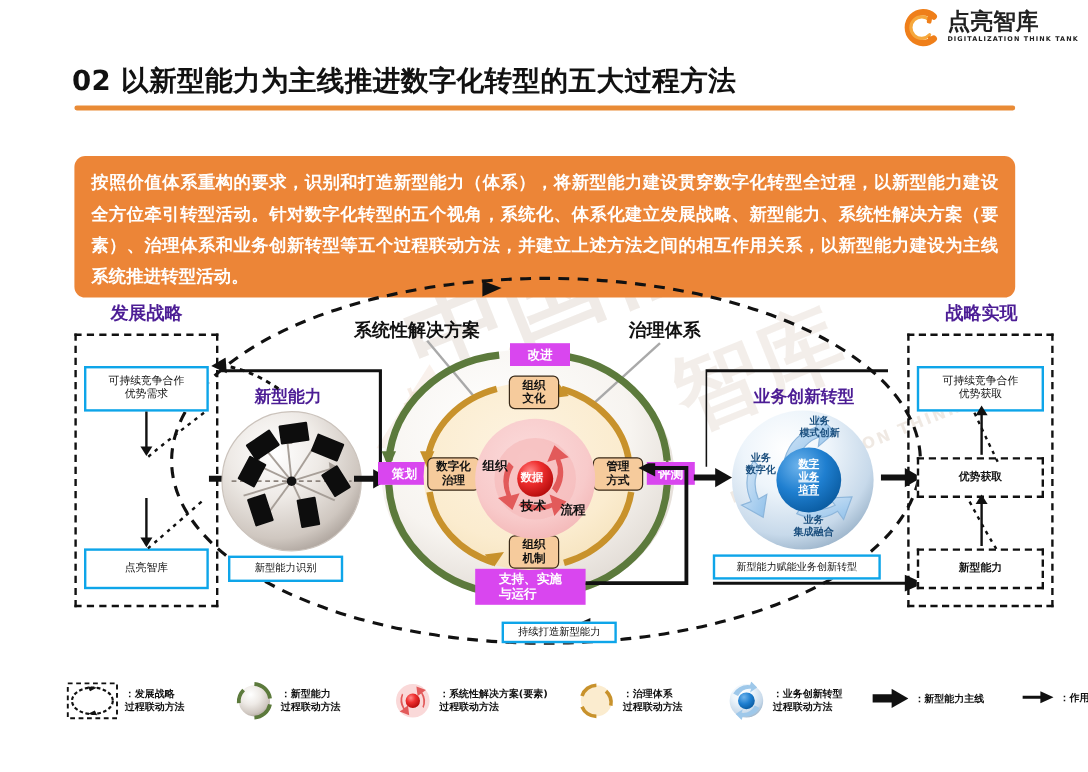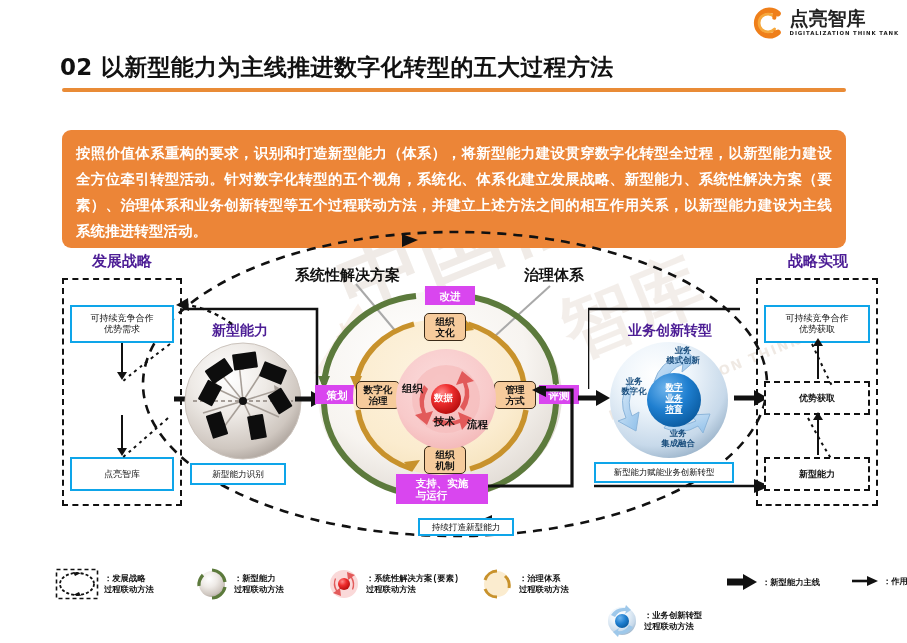--- a/index.html
+++ b/index.html
@@ -64,21 +64,21 @@
          color:#111;font-size:9.6px;font-weight:bold;display:flex;align-items:center;
          justify-content:center;text-align:center;line-height:11px;box-sizing:border-box;}
 
   .core-word{position:absolute;font-size:10.5px;font-weight:bold;color:#111;white-space:nowrap;}
   .blue-word{position:absolute;font-size:8.4px;font-weight:bold;color:#fff;text-align:center;
              line-height:10px;white-space:nowrap;}
 
   
   .legend{position:absolute;left:55px;top:560px;width:800px;height:55px;}
   .lg-item{position:absolute;display:flex;align-items:center;gap:5px;}
-  .lg-txt{font-size:8.3px;font-weight:bold;color:#111;line-height:11px;white-space:nowrap;font-family:Liberation Mono, monospace;}
+  .lg-txt{font-size:8.3px;font-weight:bold;color:#111;line-height:11px;white-space:nowrap;}
   .lg-icon{position:relative;flex:0 0 auto;}
 </style>
 </head>
 <body>
 
 <div class="page">
 
   <div class="wm wm1">中国信息</div>
   <div class="wm wm2">智库</div>
   <div class="wm wm3">点亮智库</div>
@@ -419,21 +419,21 @@
         <g fill="none" stroke="#c8922c" stroke-width="3">
           <path d="M17 3 A13 13 0 0 0 5 12"></path>
           <path d="M5 21 A13 13 0 0 0 17 29"></path>
           <path d="M29 20 A13 13 0 0 0 25 8"></path>
         </g>
       </svg>
       <div class="lg-txt" style="white-space:pre-line;">：治理体系
 过程联动方法</div>
     </div>
 
-    <div class="lg-item" style="left:550px;top:8px;margin-top:37px;">
+    <div class="lg-item" style="left:550px;top:8px;">
       <svg class="lg-icon" width="34" height="32">
         <circle cx="17" cy="16" r="14" fill="url(#bsph)"></circle>
         <g fill="#9ec8ea">
           <path d="M6 10 q 5 -8 14 -7 l 1 -3 l 5 5 l -6 4 l 1 -3 q -7 -1 -11 6 z"></path>
           <path d="M28 22 q -5 8 -14 7 l -1 3 l -5 -5 l 6 -4 l -1 3 q 7 1 11 -6 z"></path>
         </g>
         <circle cx="17" cy="16" r="7" fill="url(#bcore)"></circle>
       </svg>
       <div class="lg-txt" style="white-space:pre-line;">：业务创新转型
 过程联动方法</div>

